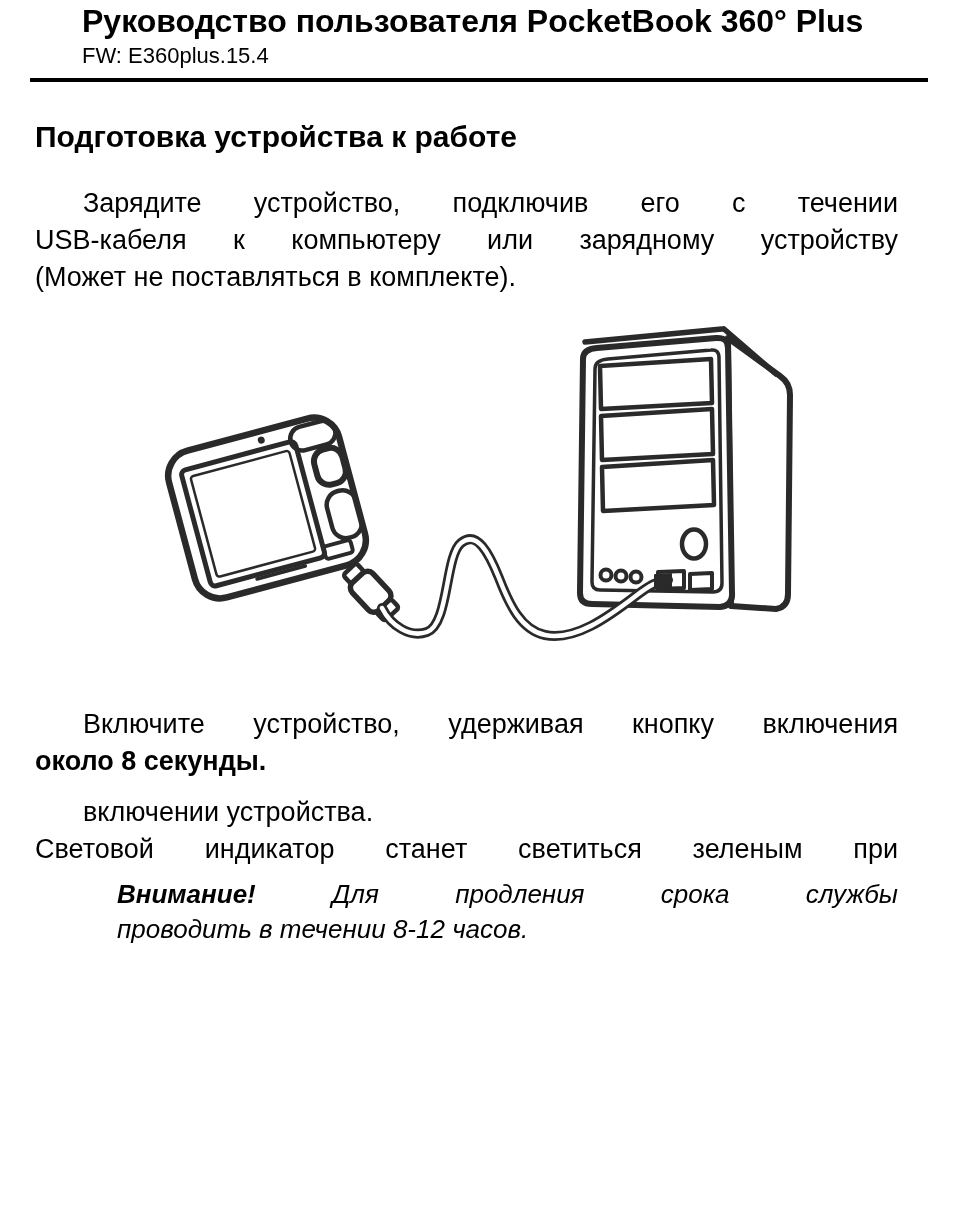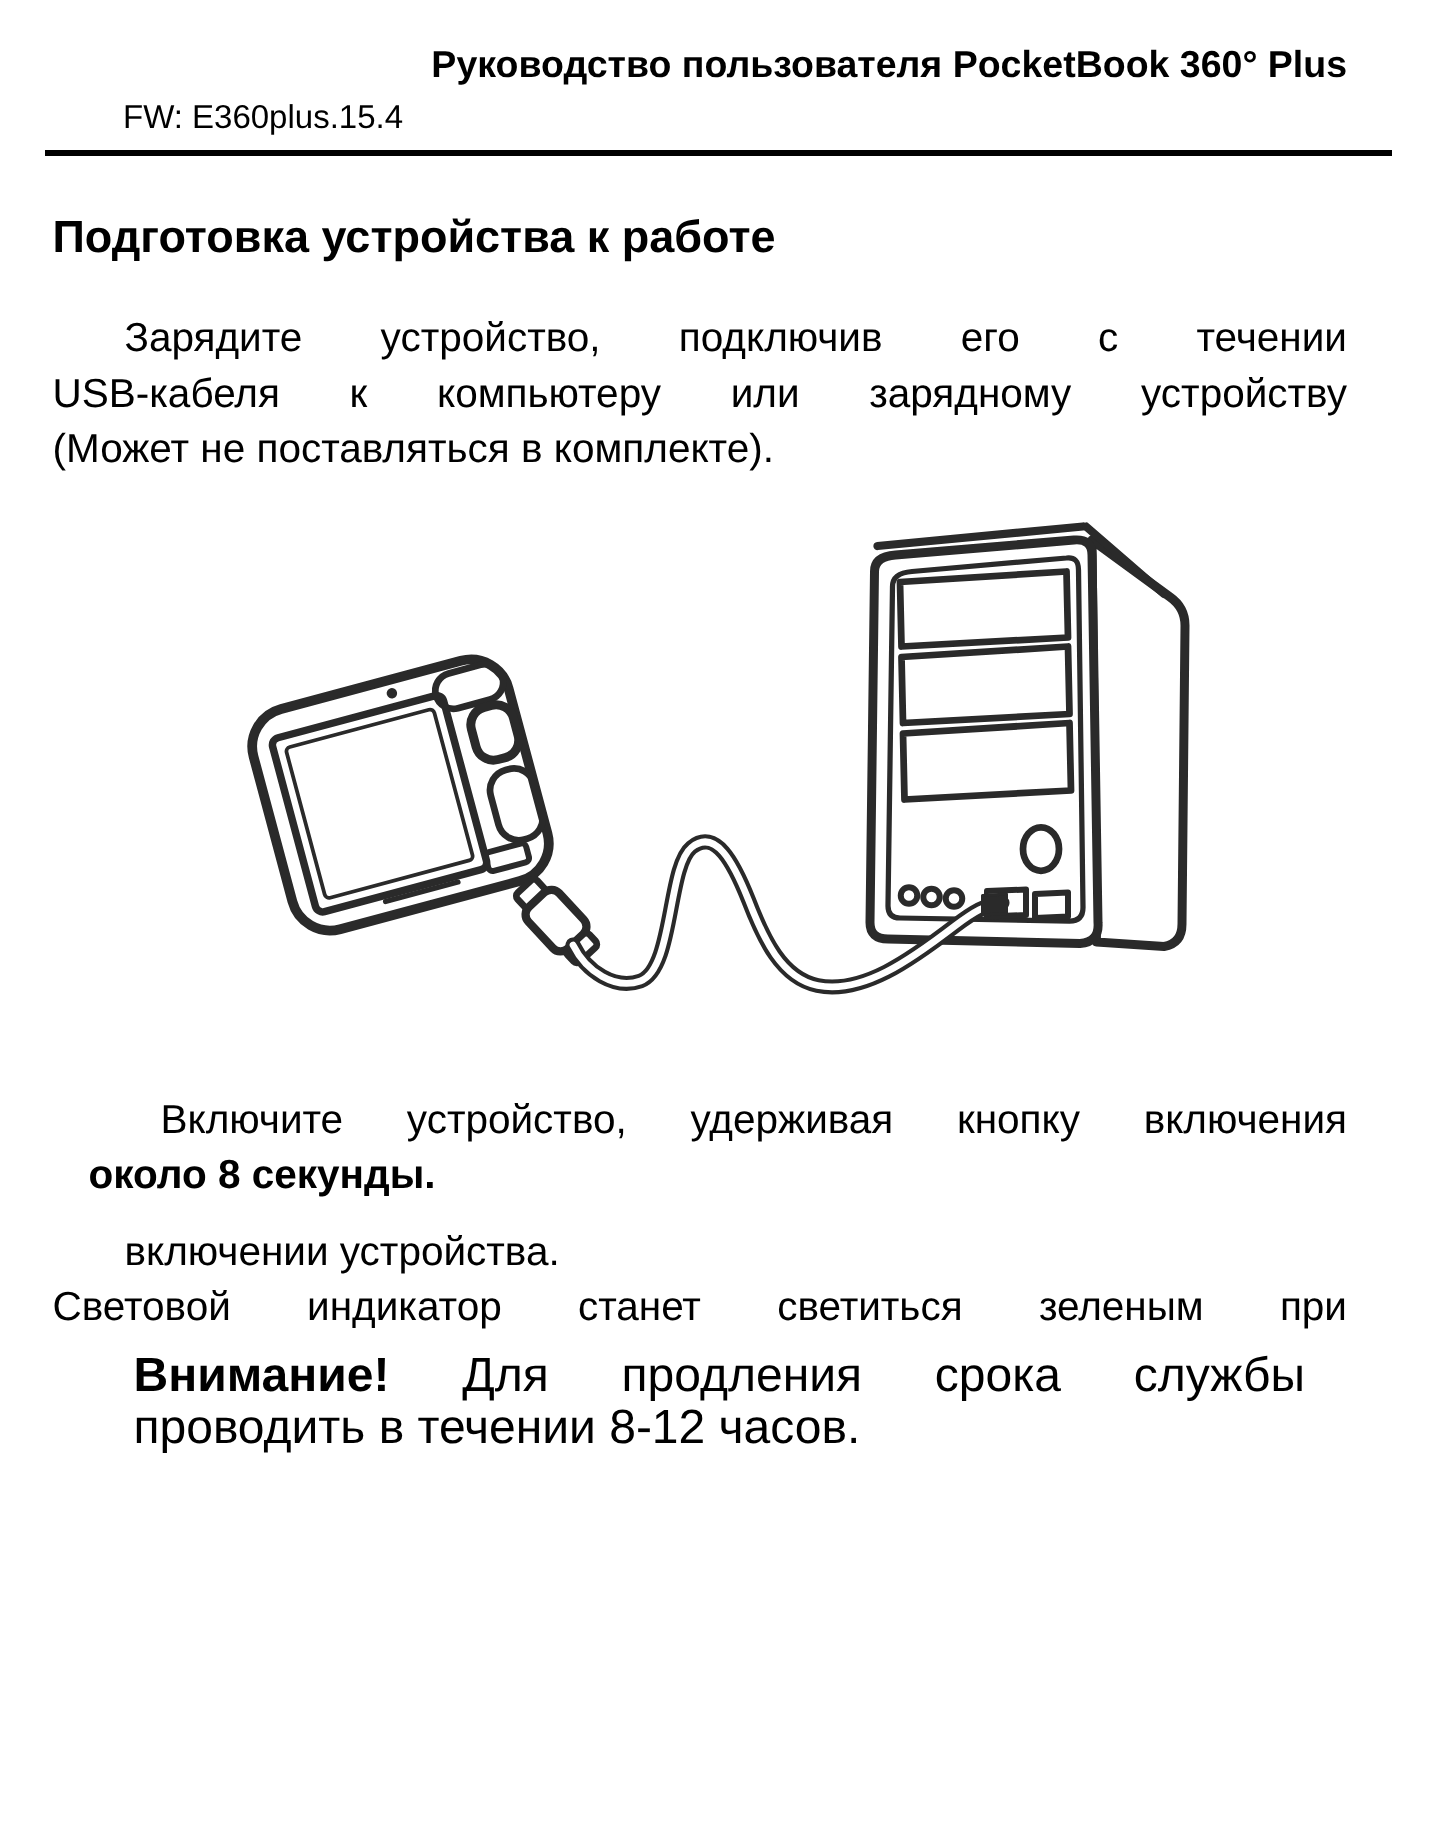--- a/index.html
+++ b/index.html
@@ -8,26 +8,25 @@
     width:954px;height:1226px;
     margin:0 auto;
     background:#ffffff;
     font-family:"Liberation Sans",sans-serif;
     color:#000;
     padding:0 56px 0 35px;
     box-sizing:border-box;
     overflow:hidden;
   }
   .hdr-title{
-    padding-top:28px;
+    padding-top:6px;
     padding-left:47px;
-    font-size:25px;
+    font-size:32px;
     font-weight:bold;
     line-height:30px;
-    text-align:right;
   }
   .hdr-fw{
     padding-left:47px;
     font-size:22px;
     line-height:26px;
     margin-top:7px;
   }
   .rule{
     height:4px;
     background:#000;
@@ -48,27 +47,28 @@
     text-align:justify;
     text-align-last:justify;
   }
   .para .pline.last{
     text-align-last:left;
   }
   .para.indented .pline:first-child{
     text-indent:48px;
   }
   .para-charge{margin-top:29px;}
-  .para-power{margin-top:48px;margin-left:24px;}
+  .para-power{margin-top:48px;}
   .para-indicator{margin-top:14px;}
   .note{
-    margin:9px 0 0 54px;
+    margin:9px 0 0 82px;
     width:781px;
-    font-size:32px;
+    font-size:26px;
     line-height:35px;
+    font-style:italic;
   }
   .note .pline{
     text-align:justify;
     text-align-last:justify;
   }
   .note .pline.last{
     text-align-last:left;
   }
   .b{font-weight:bold;}
   .figure{

